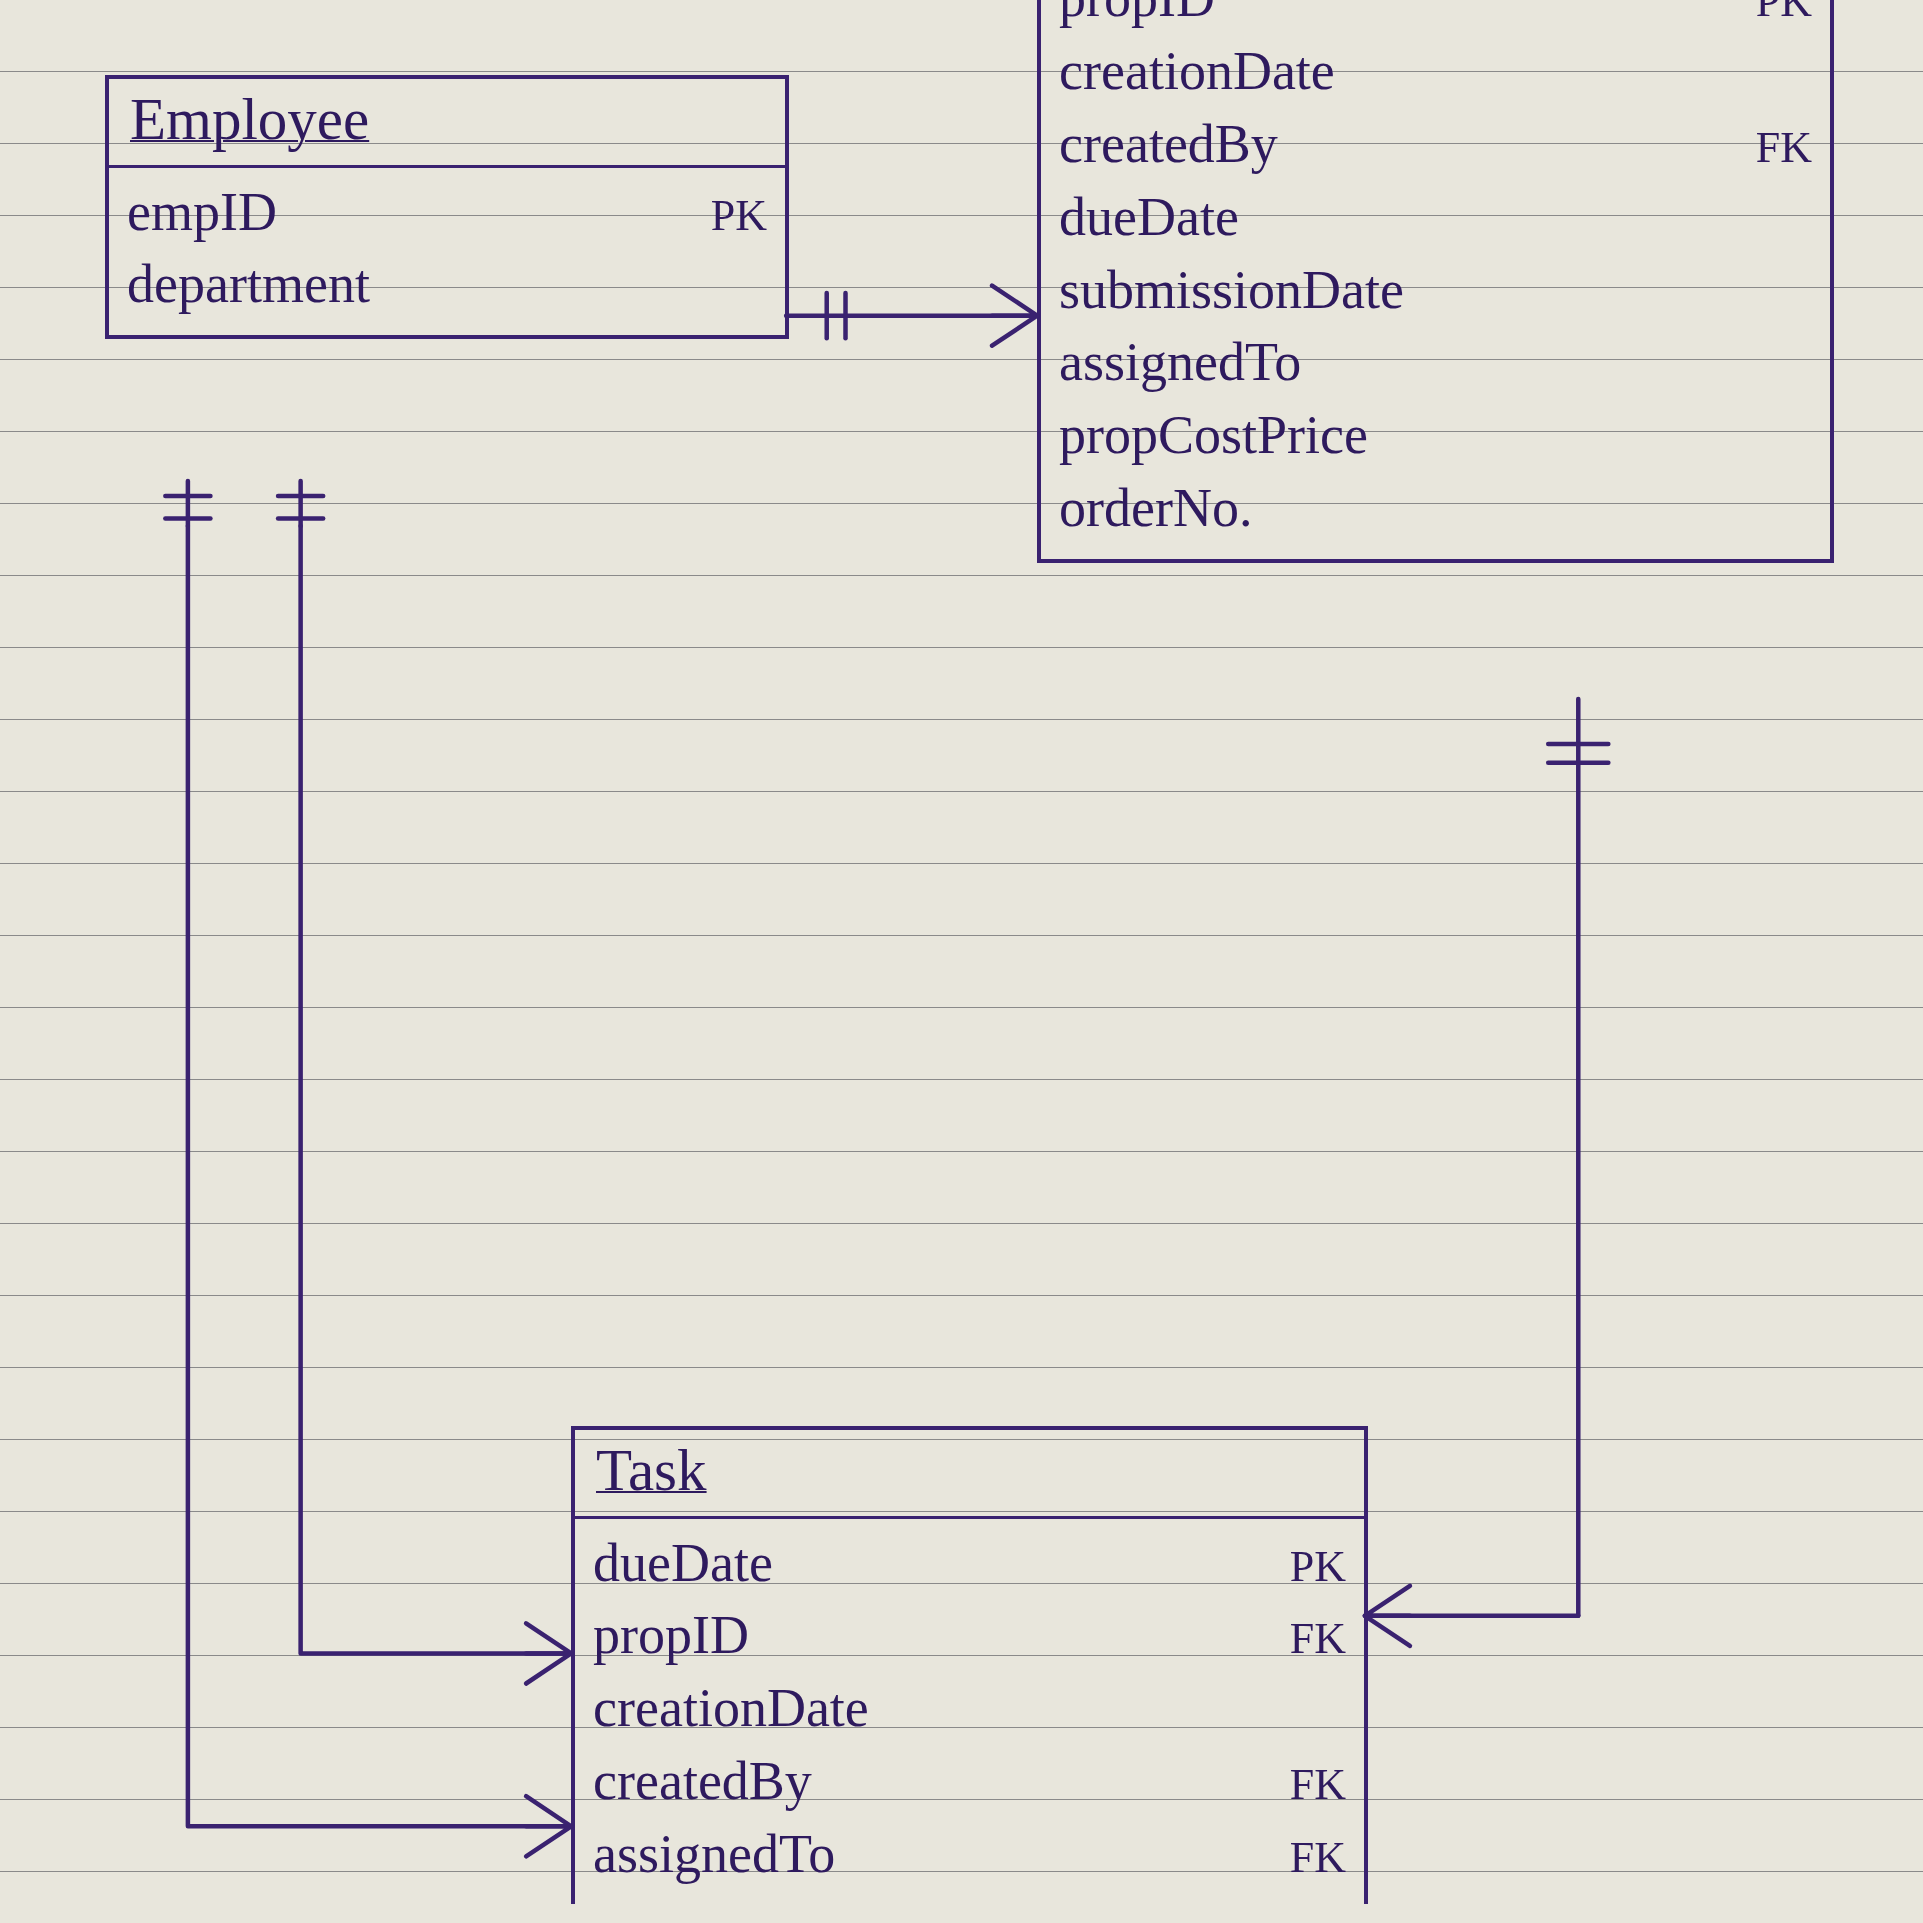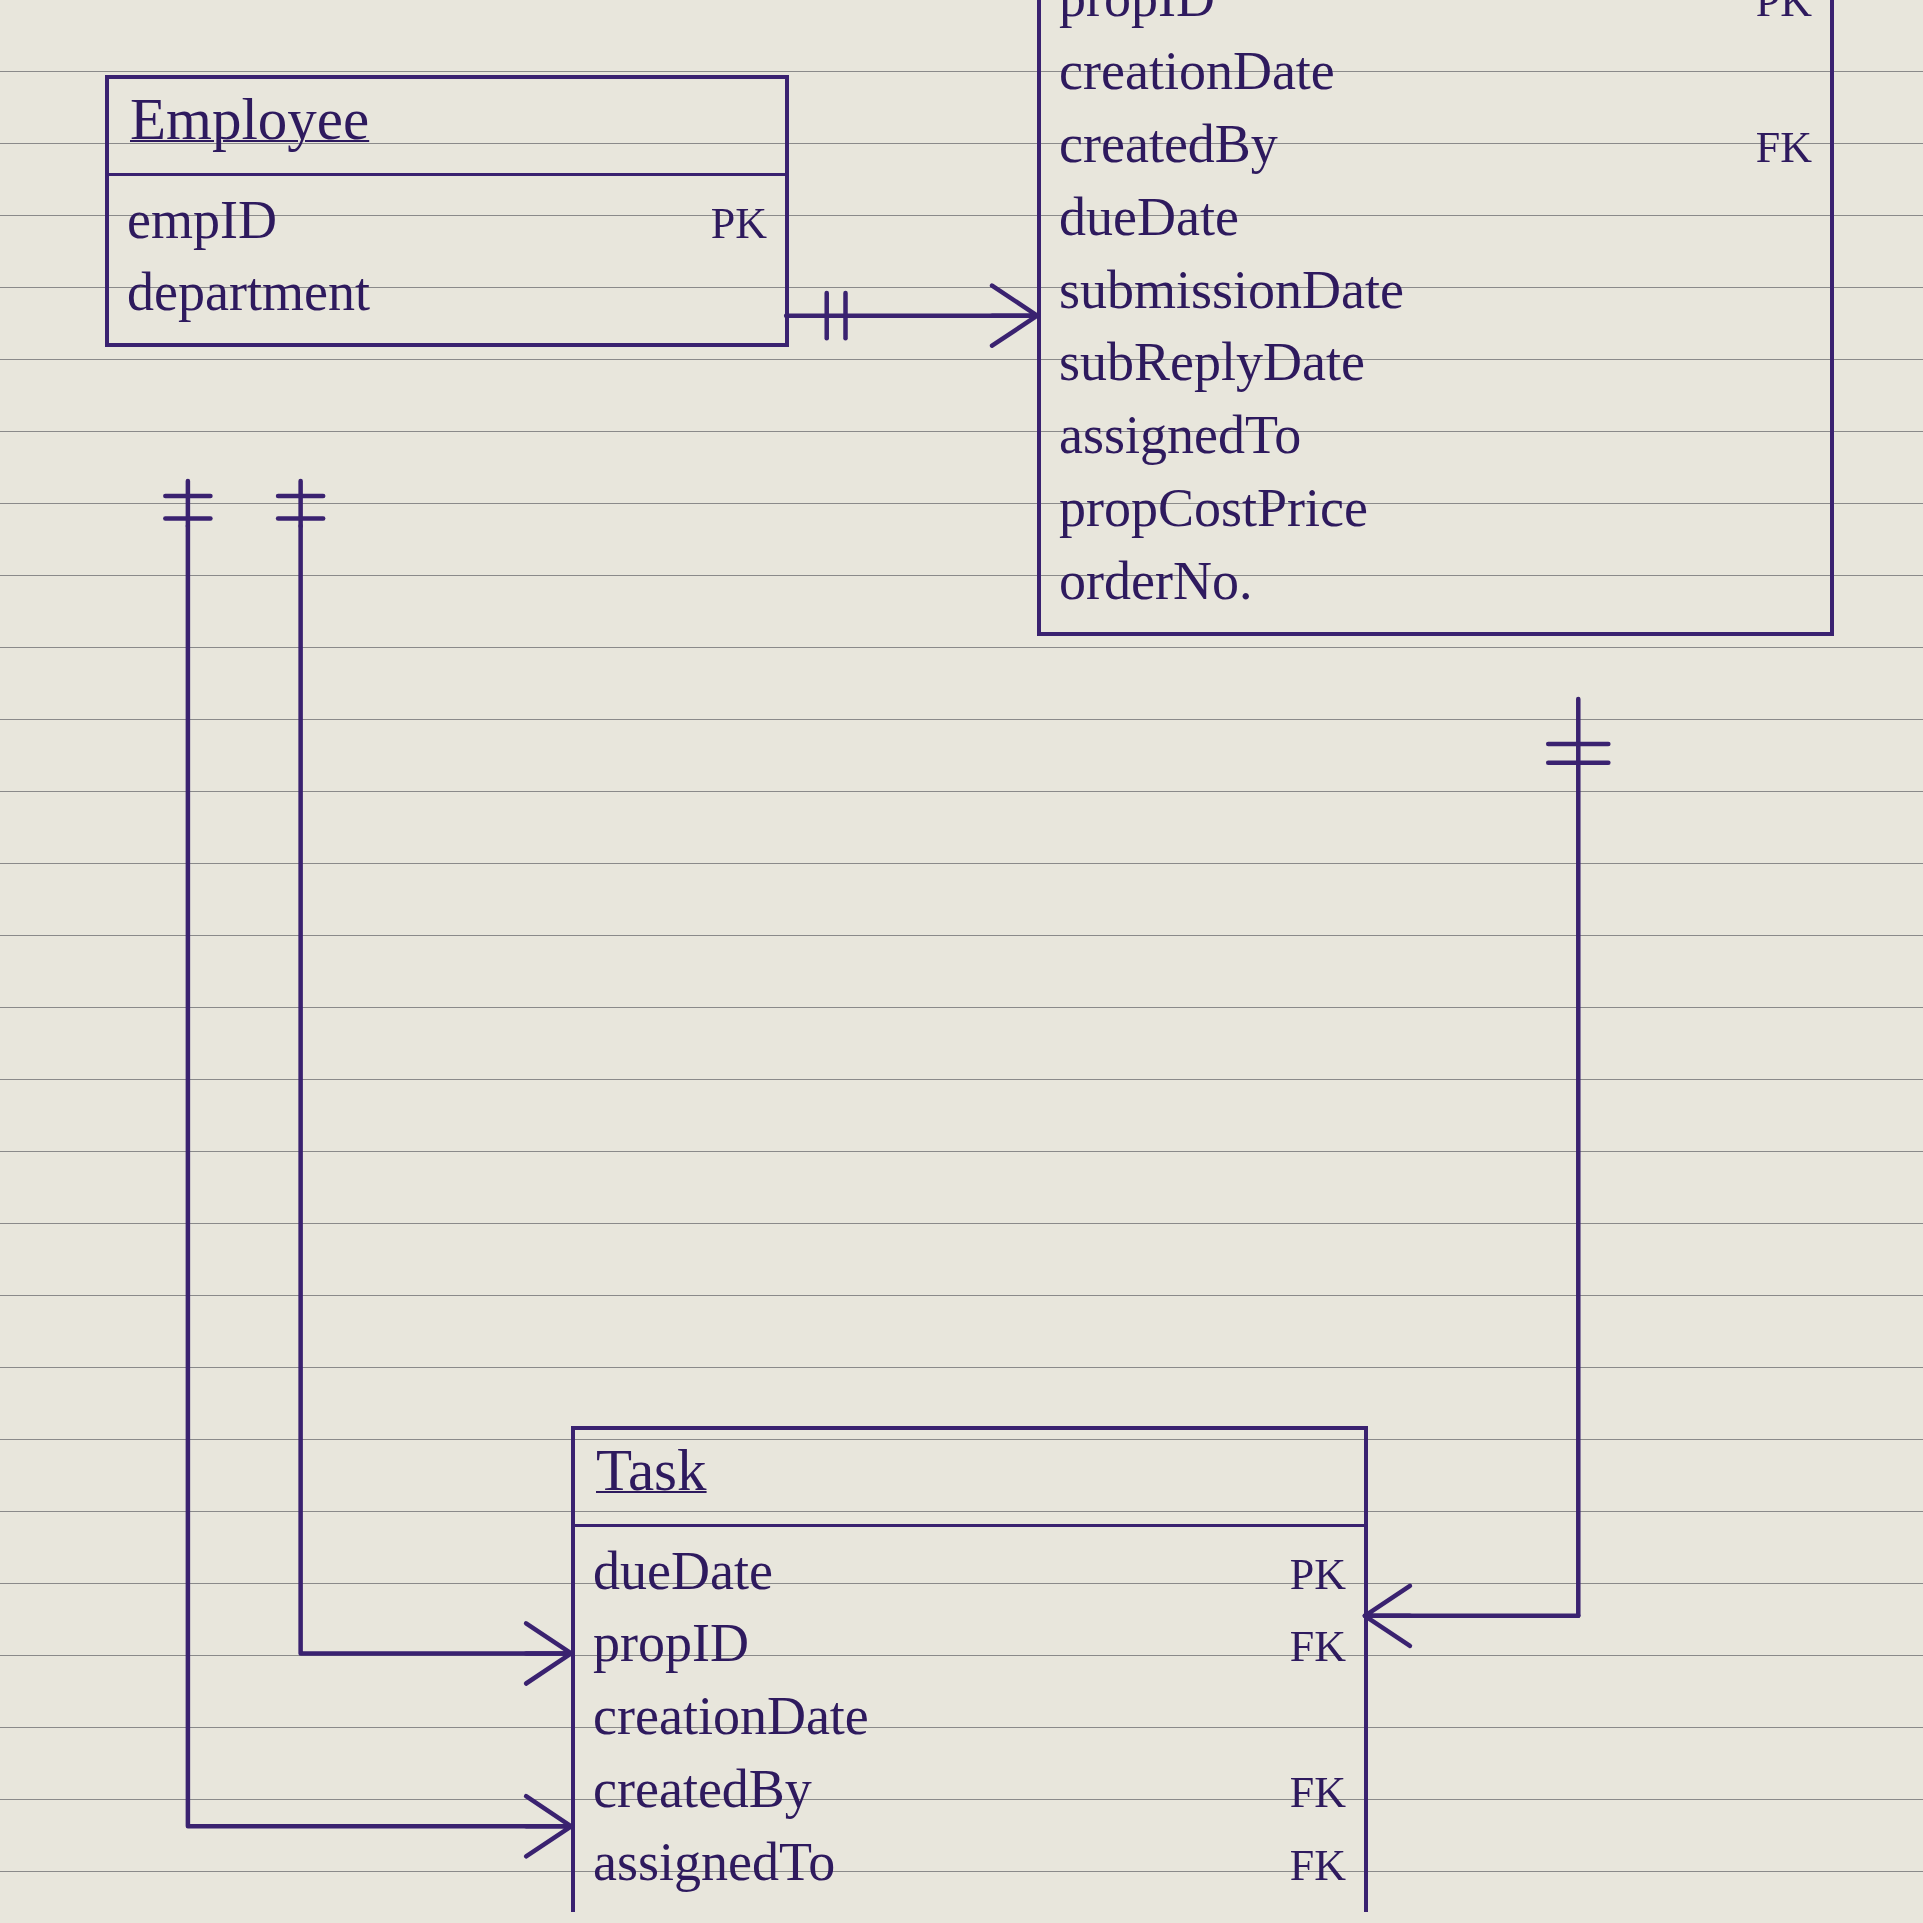--- a/index.html
+++ b/index.html
@@ -15,21 +15,21 @@
     font-family:"Comic Sans MS","Segoe Script","Bradley Hand",cursive;
     color:#2e1a5e;
   }
   .entity{
     position:absolute;
     border:4.5px solid #3a2270;
     background:rgba(255,255,255,0);
   }
   .entity .title{
     border-bottom:3.8px solid #3a2270;
-    padding:6px 21px 19px 21px;
+    padding:6px 21px 11px 21px;
     font-size:59px;
     text-decoration:underline;
     text-decoration-thickness:2.3px;
   }
   .entity .attrs{padding:7.5px 18px 13.5px 18px}
   .row{display:flex;justify-content:space-between;align-items:baseline;font-size:54px;line-height:1.35}
   .row .name{flex:1;white-space:nowrap}
   .row .key{width:83px;text-align:right;font-size:44px}
   svg.links{position:absolute;left:0;top:0;width:1924px;height:1924px;pointer-events:none}
   svg.links path,svg.links line{stroke:#3a2270;stroke-width:6;fill:none;stroke-linecap:round;stroke-linejoin:round}
@@ -64,24 +64,20 @@
     <div class="row">
       <span class="name">createdBy</span>
       <span class="key">FK</span>
     </div>
     <div class="row">
       <span class="name">dueDate</span>
       <span class="key"></span>
     </div>
     <div class="row">
       <span class="name">submissionDate</span>
-      <span class="key"></span>
-    </div>
-    <div class="row">
-      <span class="name">subReplyDate</span>
       <span class="key"></span>
     </div>
     <div class="row">
       <span class="name">assignedTo</span>
       <span class="key"></span>
     </div>
     <div class="row">
       <span class="name">propCostPrice</span>
       <span class="key"></span>
     </div>

